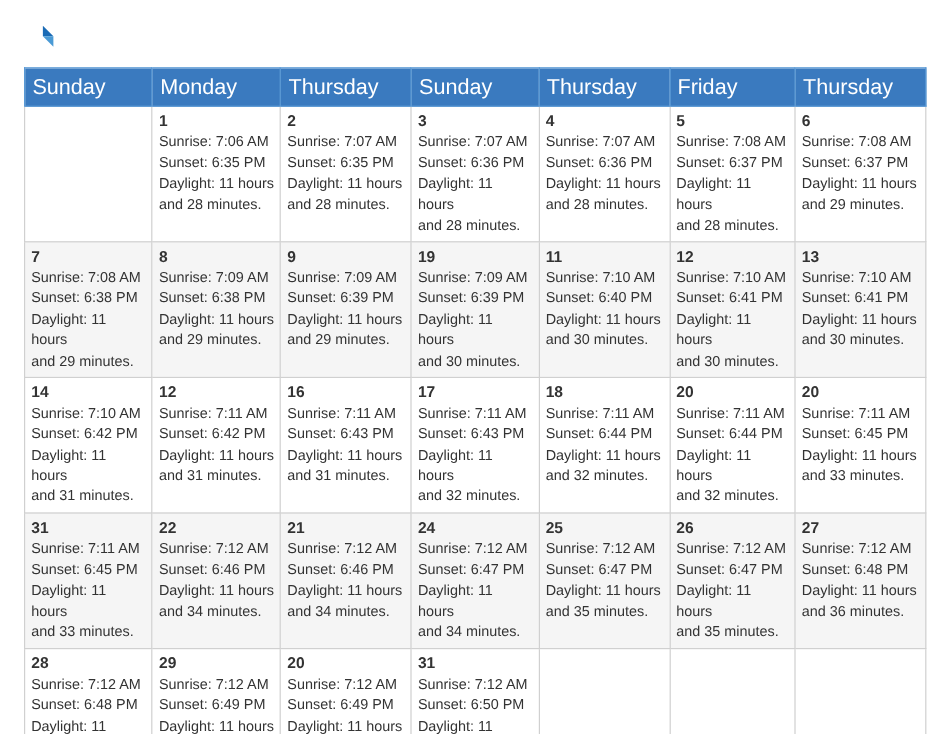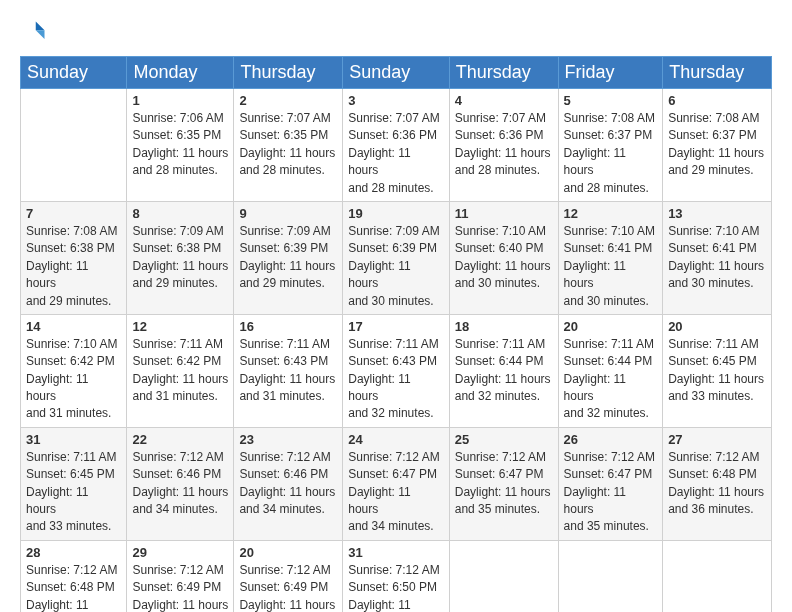--- a/index.html
+++ b/index.html
@@ -284,21 +284,21 @@
 and 33 minutes.</div>
           </td>
           <td>
             <span class="day-num">22</span>
             <div class="day-info" style="white-space: pre-line;">Sunrise: 7:12 AM
 Sunset: 6:46 PM
 Daylight: 11 hours
 and 34 minutes.</div>
           </td>
           <td>
-            <span class="day-num">23</span>
+            <span class="day-num">21</span>
             <div class="day-info" style="white-space: pre-line;">Sunrise: 7:12 AM
 Sunset: 6:46 PM
 Daylight: 11 hours
 and 34 minutes.</div>
           </td>
           <td>
             <span class="day-num">24</span>
             <div class="day-info" style="white-space: pre-line;">Sunrise: 7:12 AM
 Sunset: 6:47 PM
 Daylight: 11 hours

